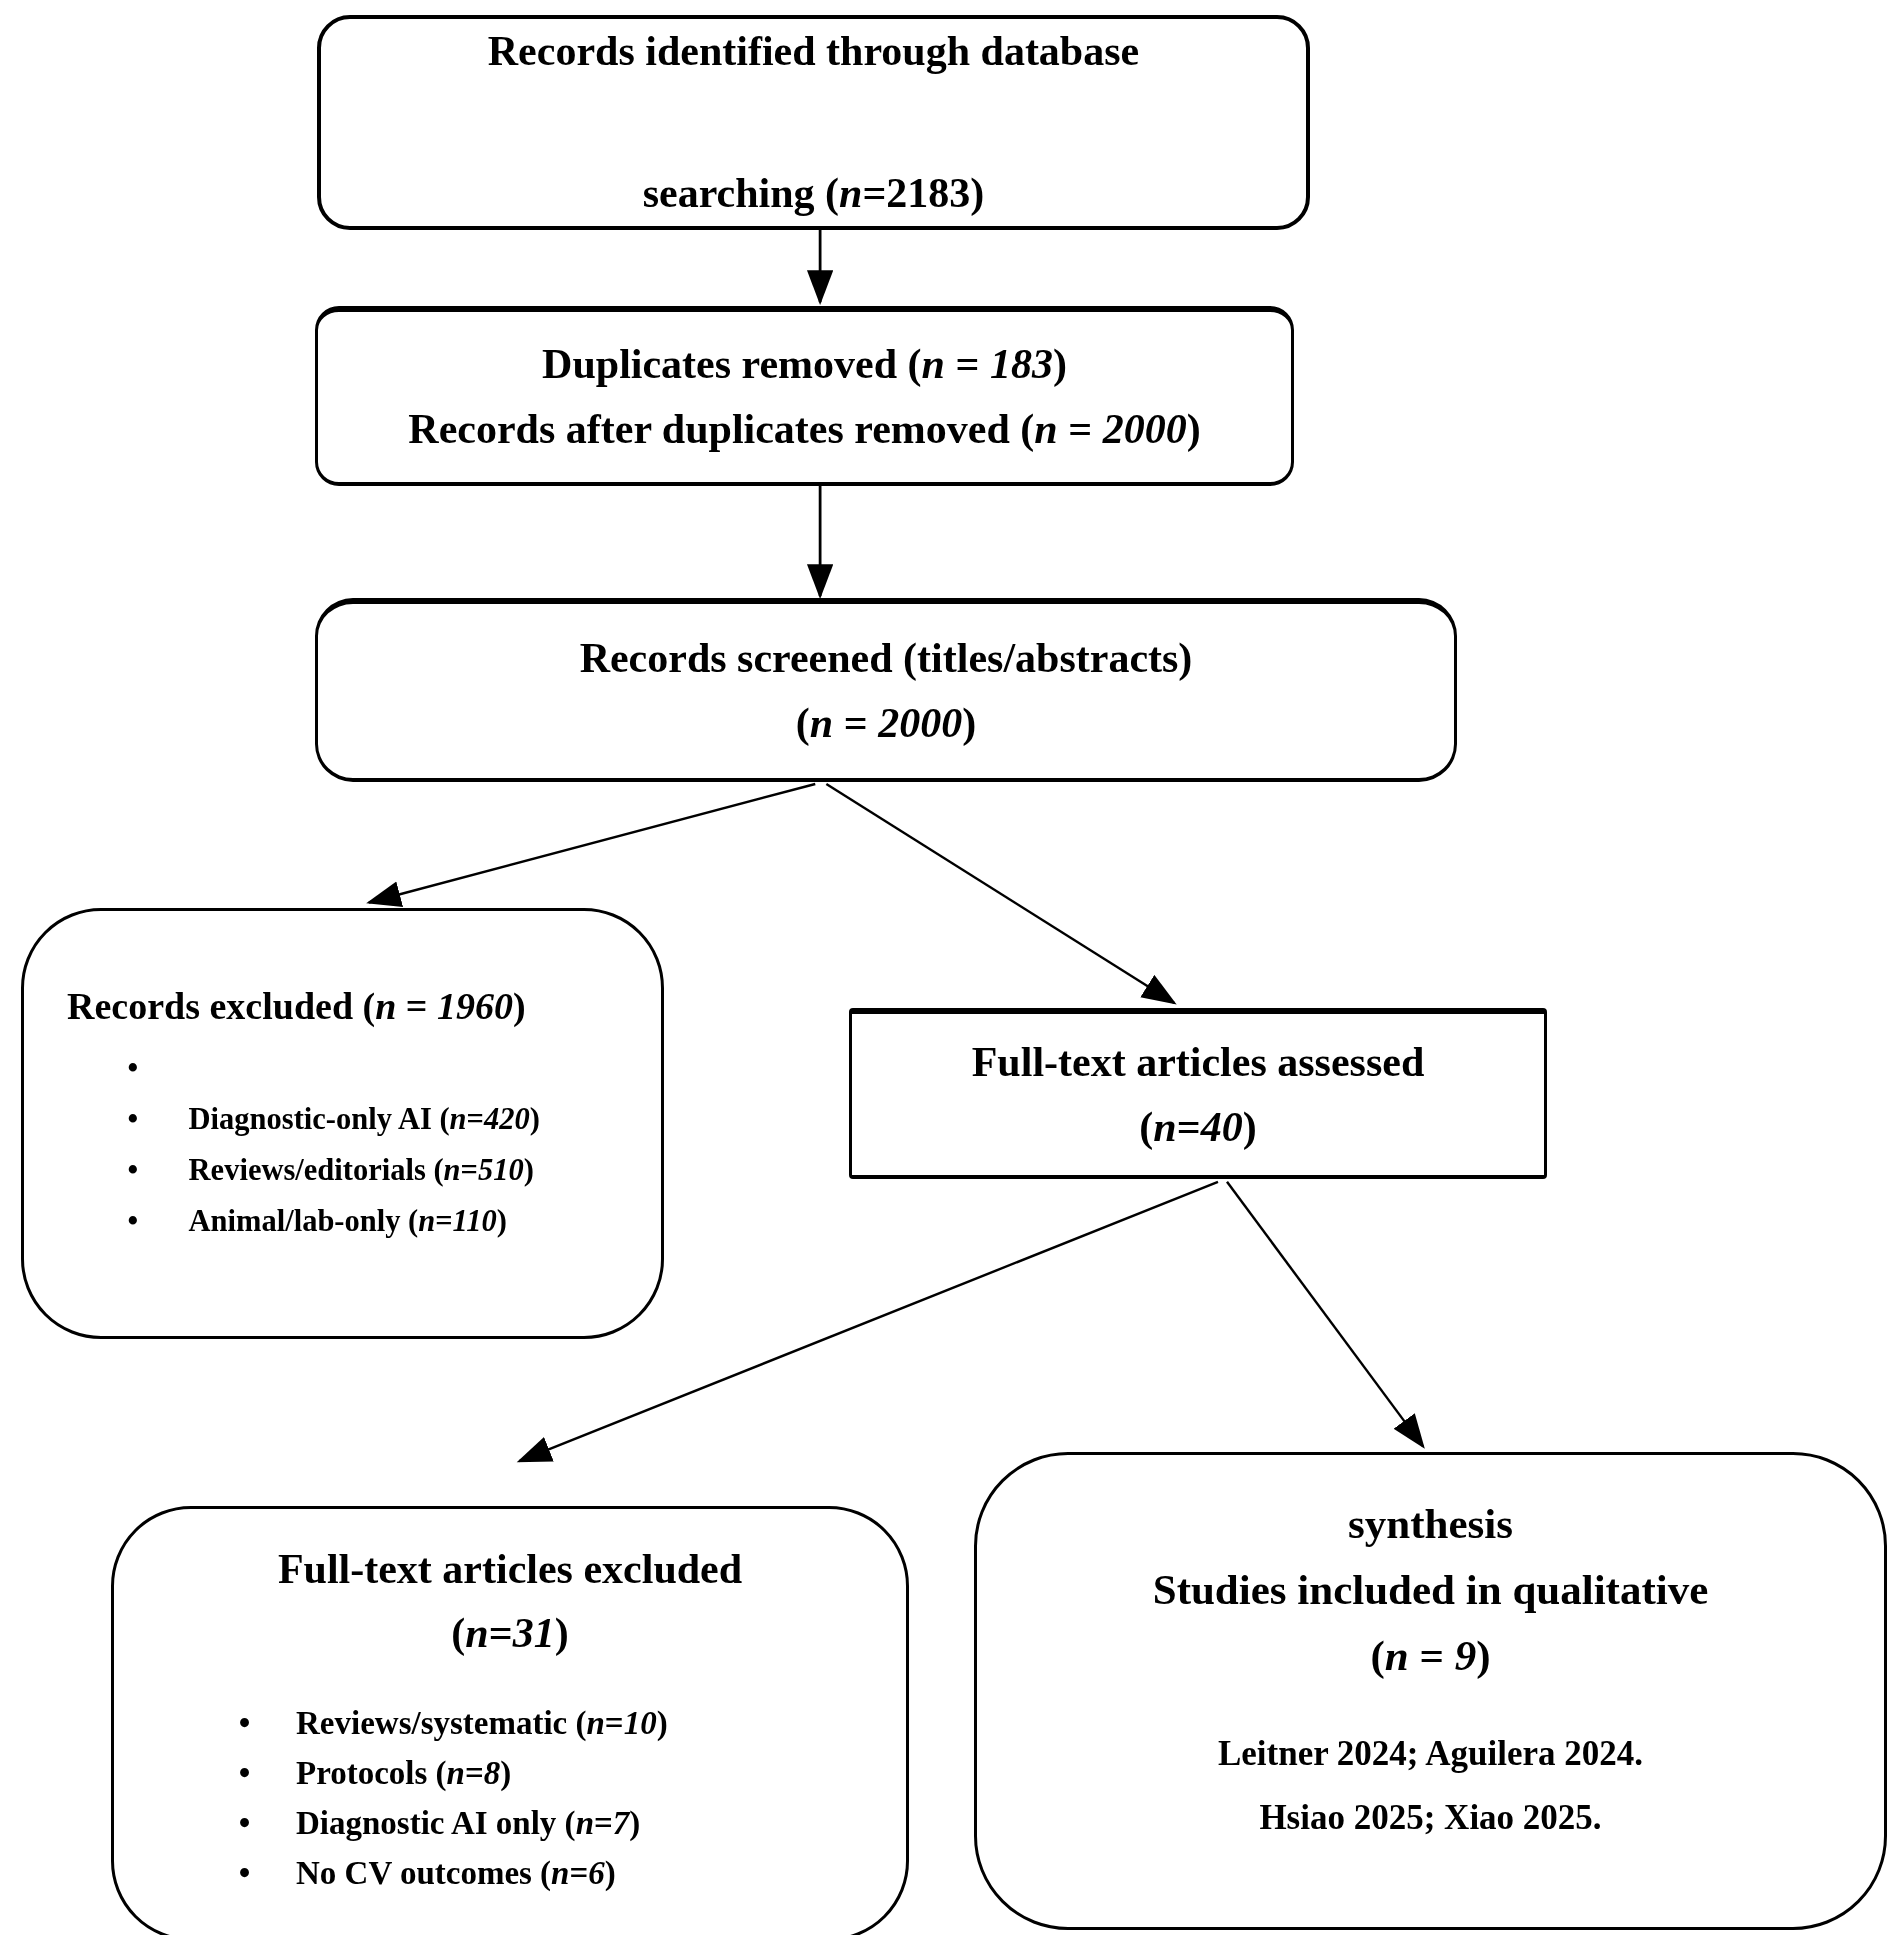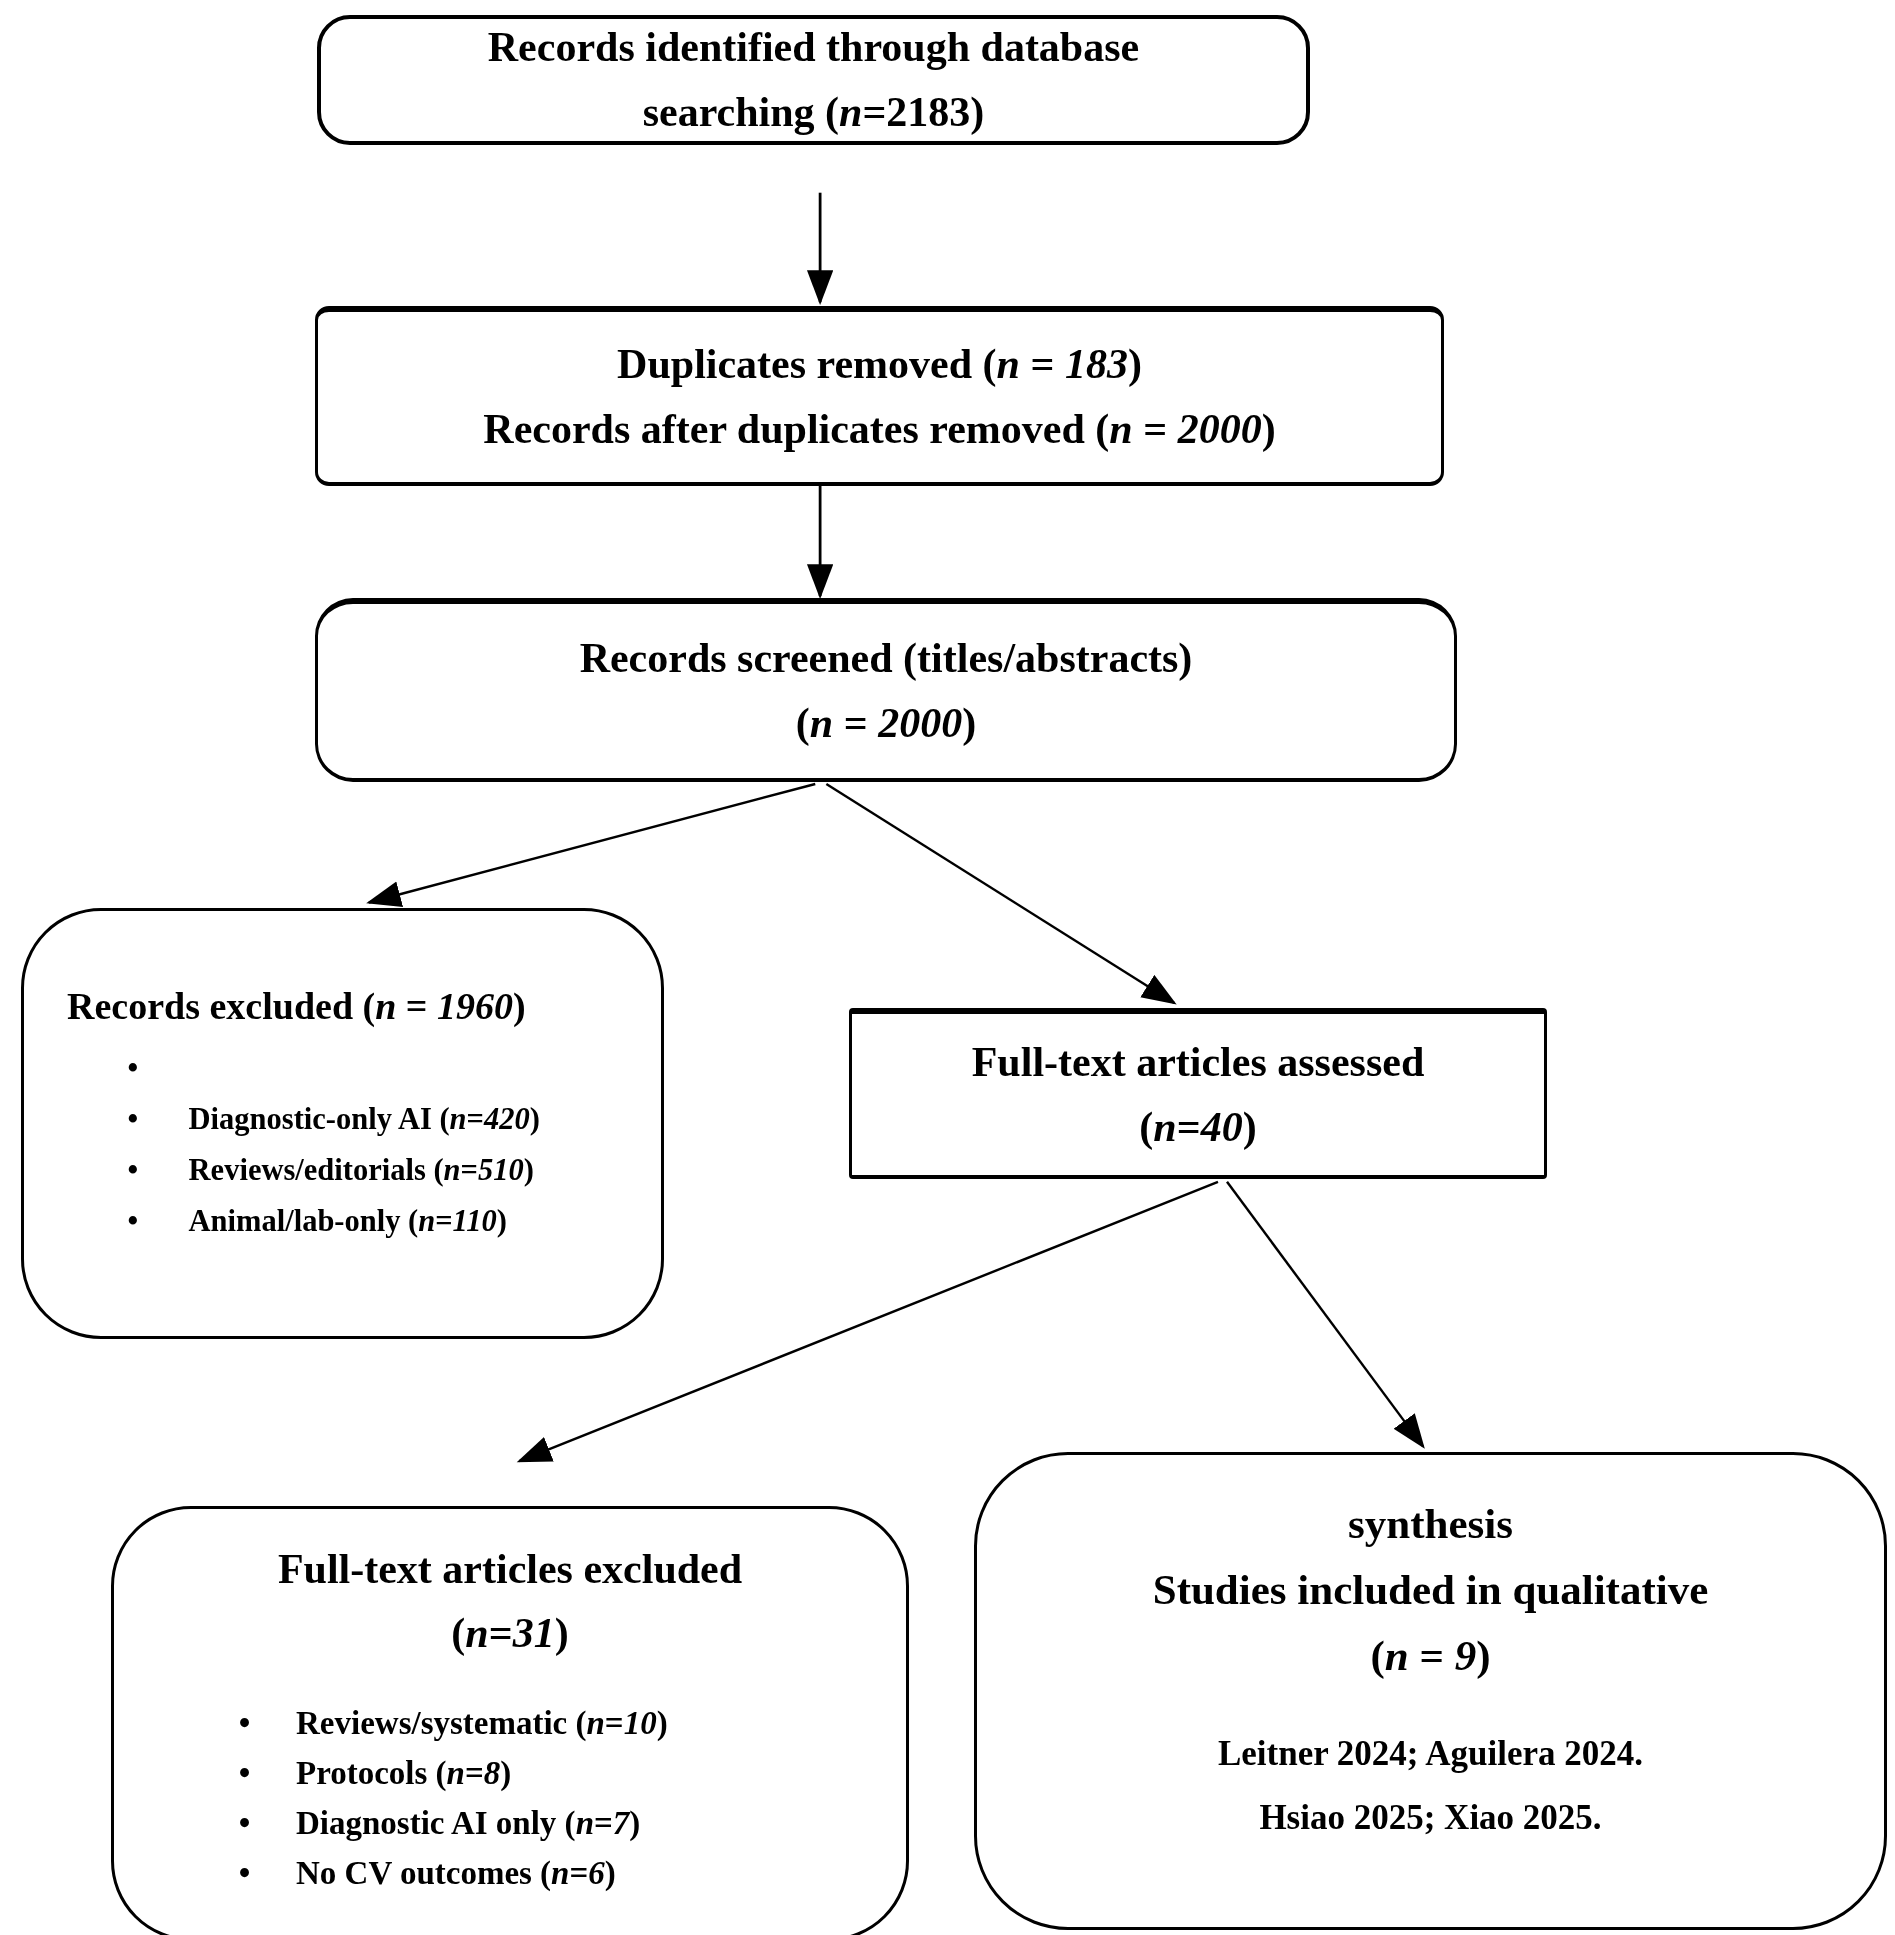--- a/index.html
+++ b/index.html
@@ -5,22 +5,22 @@
   html,body{margin:0;padding:0;background:#ffffff;}
   #canvas{position:relative;width:1896px;height:1936px;background:#ffffff;overflow:hidden;}
   svg.arrows{position:absolute;left:0;top:0;z-index:1;}
   .box{position:absolute;z-index:2;background:#ffffff;border:3.5px solid #000000;box-sizing:border-box;color:#000000;}
   .serif{font-family:"Liberation Serif","DejaVu Serif",serif;font-weight:700;}
   .sans{font-family:Liberation Serif, serif;font-weight:700;}
   .flexcenter{display:flex;flex-direction:column;justify-content:center;align-items:center;text-align:center;}
   .line{font-size:42px;line-height:65px;white-space:nowrap;}
   .it{font-style:italic;}
 
-  #box-identified{left:317px;top:15.2px;width:993px;height:130px;border-width:4.2px;border-radius:33px;}
-  #box-duplicates{left:315px;top:306px;width:1129px;height:180px;border-width:6.2px 3.5px 4.2px 3.5px;border-radius:14px;}
+  #box-identified{left:317px;top:15.2px;width:993px;height:215px;border-width:4.2px;border-radius:33px;justify-content:space-between;}
+  #box-duplicates{left:315px;top:306px;width:979px;height:180px;border-width:6.2px 3.5px 4.2px 3.5px;border-radius:24px;}
   #box-screened{left:315px;top:598px;width:1142px;height:184px;border-width:6.2px 3.5px 4.2px 3.5px;border-radius:38px;justify-content:center;}
   #box-fulltext-assessed{left:849px;top:1008px;width:698px;height:171px;border-width:6.2px 3.5px 4.2px 3.5px;border-radius:4px;}
 
   #box-records-excluded{left:21px;top:908px;width:643px;height:431px;border-radius:80px;padding:69px 14px 0 43px;}
   #box-records-excluded .heading{font-size:38px;line-height:53px;margin-bottom:9.7px;white-space:nowrap;}
   #box-records-excluded .bullet{display:flex;padding-left:54px;font-size:30.5px;line-height:51px;white-space:nowrap;}
   #box-records-excluded .dot{width:23.6px;margin-right:44px;text-align:center;flex:none;}
 
   #box-fulltext-excluded{left:111px;top:1506px;width:798px;height:435px;border-radius:80px;padding-top:28px;}
   #box-fulltext-excluded .head{text-align:center;}

